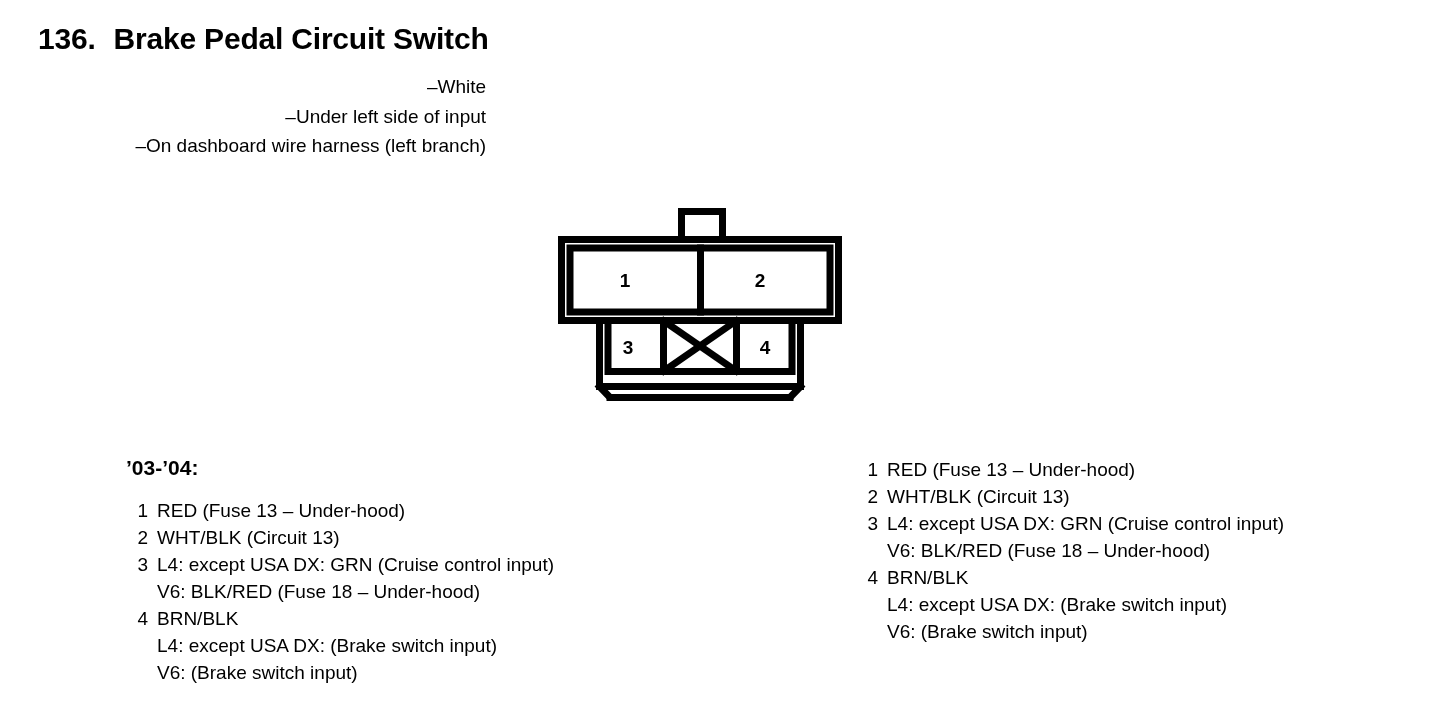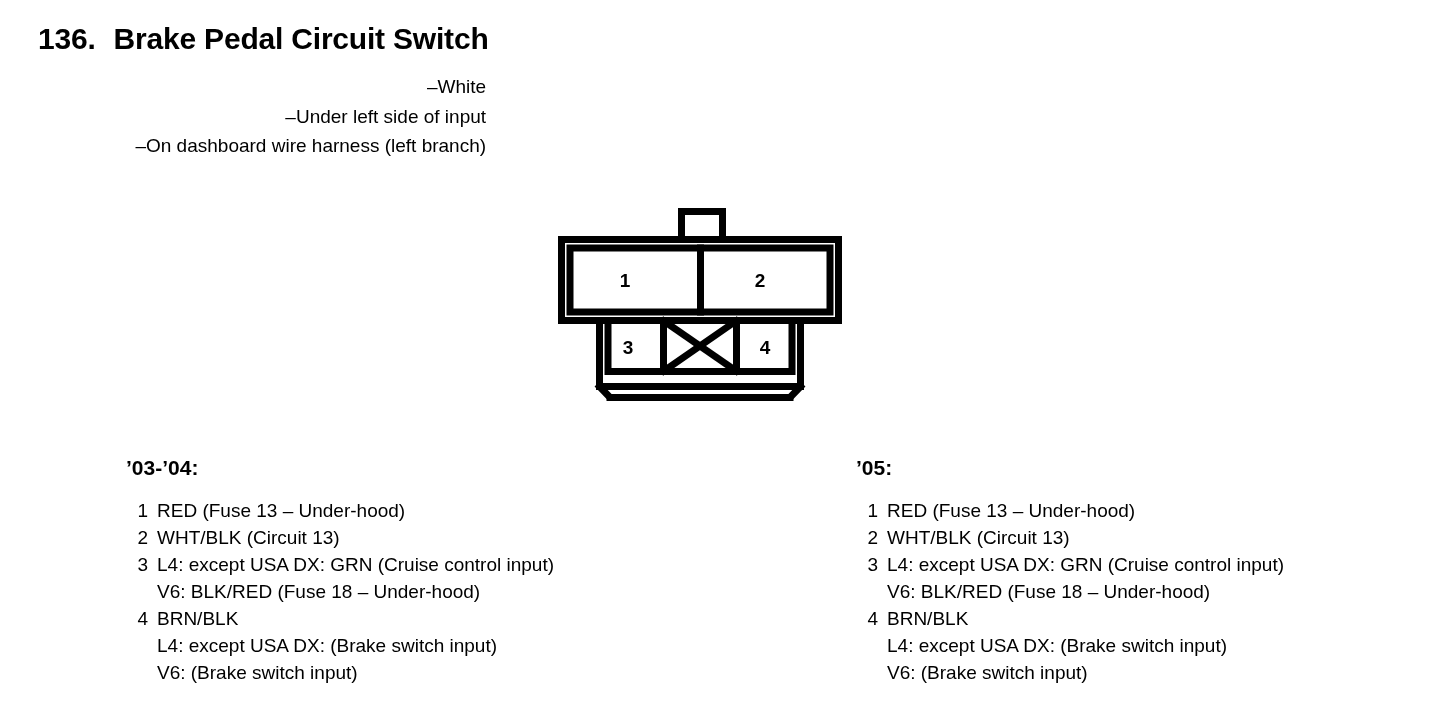--- a/index.html
+++ b/index.html
@@ -180,21 +180,20 @@
     <div class="pin-num">4</div>
     <div class="pin-lines">
       <div class="pin-line">BRN/BLK</div>
       <div class="pin-line">L4: except USA DX: (Brake switch input)</div>
       <div class="pin-line">V6: (Brake switch input)</div>
     </div>
   </div>
 </div>
 
 <div class="pin-col right">
-  <div class="col-heading">’05:</div>
 
   <div class="pin-entry">
     <div class="pin-num">1</div>
     <div class="pin-lines">
       <div class="pin-line">RED (Fuse 13 – Under-hood)</div>
     </div>
   </div>
 
   <div class="pin-entry">
     <div class="pin-num">2</div>

